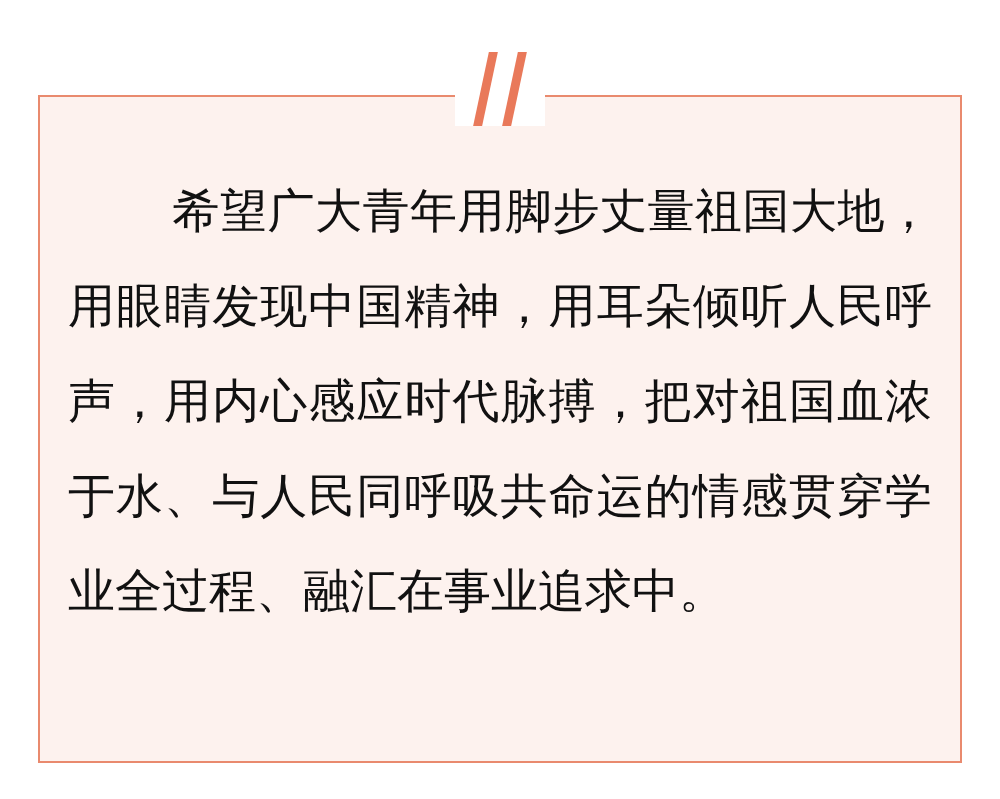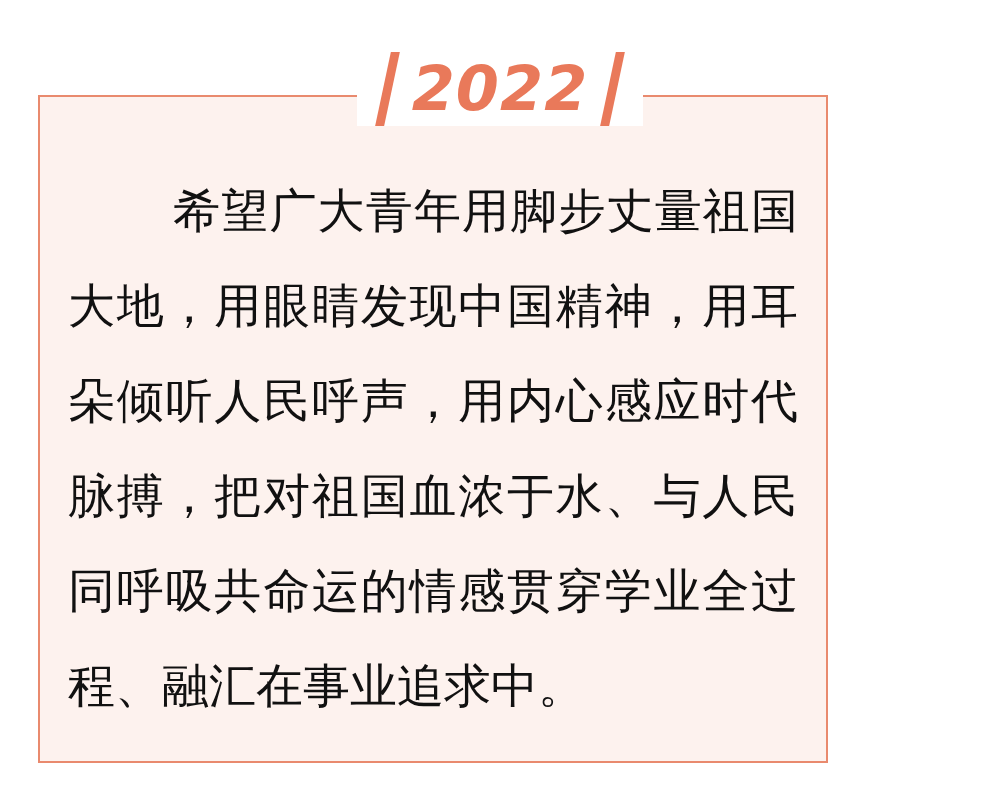--- a/index.html
+++ b/index.html
@@ -11,21 +11,21 @@
     height: 799px;
     background: #ffffff;
     font-family: "Liberation Sans", sans-serif;
     overflow: hidden;
   }
 
   .quote-card {
     position: absolute;
     left: 38px;
     top: 95px;
-    width: 790px;
+    width: 924px;
     height: 668px;
     box-sizing: border-box;
     border: 2px solid #e98a6e;
     background: #fdf2ee;
   }
 
   .year-band {
     position: absolute;
     left: 0;
     top: 34px;
@@ -84,16 +84,15 @@
 </head>
 <body>
 
 <div class="quote-card">
   <div class="quote-body"><span class="indent"></span><span>希望广大青年用脚步丈量祖国大地，用眼睛发现中国精神，用耳朵倾听人民呼声，用内心感应时代脉搏，把对祖国血浓于水、与人民同呼吸共命运的情感贯穿学业全过程、融汇在事业追求中。</span></div>
 </div>
 
 <div class="year-band">
   <div class="year-wrap">
     <span class="tick"></span>
-    <span class="year-text">2022</span>
     <span class="tick"></span>
   </div>
 </div>
 
 </body></html>

